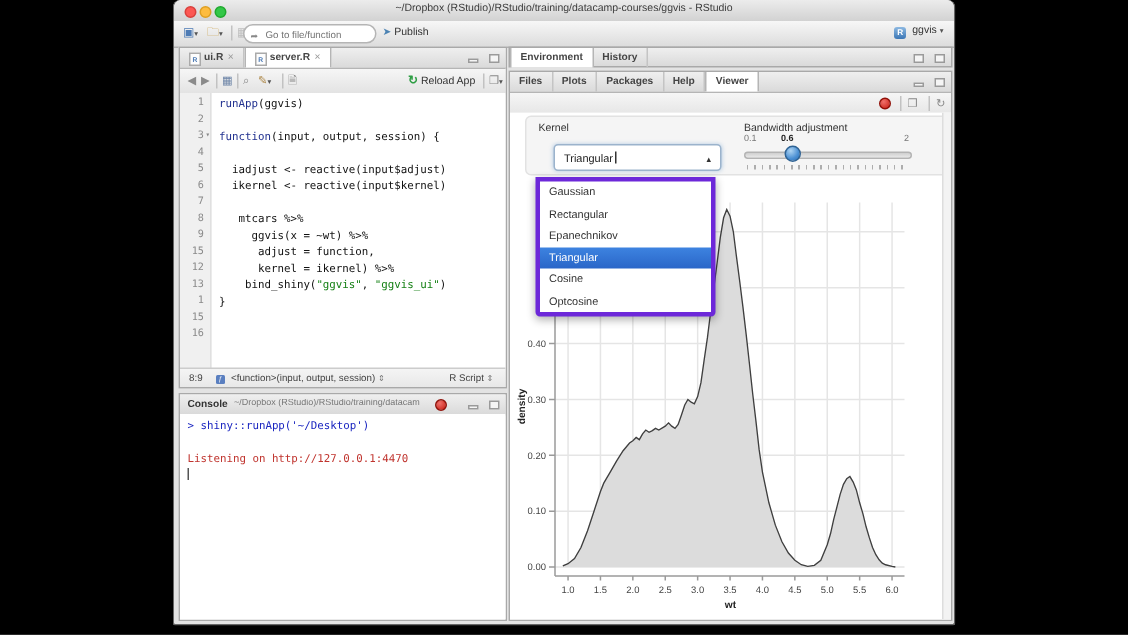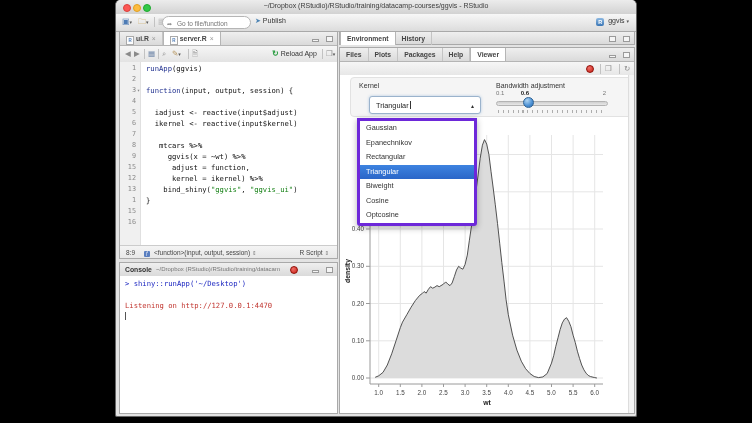--- a/index.html
+++ b/index.html
@@ -326,24 +326,23 @@
             <line class="axis" x1="232.1" x2="232.1" y1="263" y2="266"></line>
             <text x="232.1" y="274" font-size="6.3" fill="#444" text-anchor="middle">5.5</text>
             <line class="axis" x1="253.7" x2="253.7" y1="263" y2="266"></line>
             <text x="253.7" y="274" font-size="6.3" fill="#444" text-anchor="middle">6.0</text>
             <text x="146" y="284" font-size="6.8" font-weight="bold" fill="#222" text-anchor="middle">wt</text>
             <text x="9" y="150" font-size="6.8" font-weight="bold" fill="#222" text-anchor="middle" transform="rotate(-90 9 150)">density</text>
           </svg>
 
         <div class="dropdown" id="kernel-dd">
             <div class="opt">Gaussian</div>
+            <div class="opt">Rectangular</div>
             <div class="opt">Epanechnikov</div>
-            <div class="opt">Rectangular</div>
             <div class="opt sel">Triangular</div>
-            <div class="opt">Biweight</div>
             <div class="opt">Cosine</div>
             <div class="opt">Optcosine</div>
           </div>
         <div class="scrollstrip"></div>
       </div>
     </div>
 
   </div>
 </div>
 

